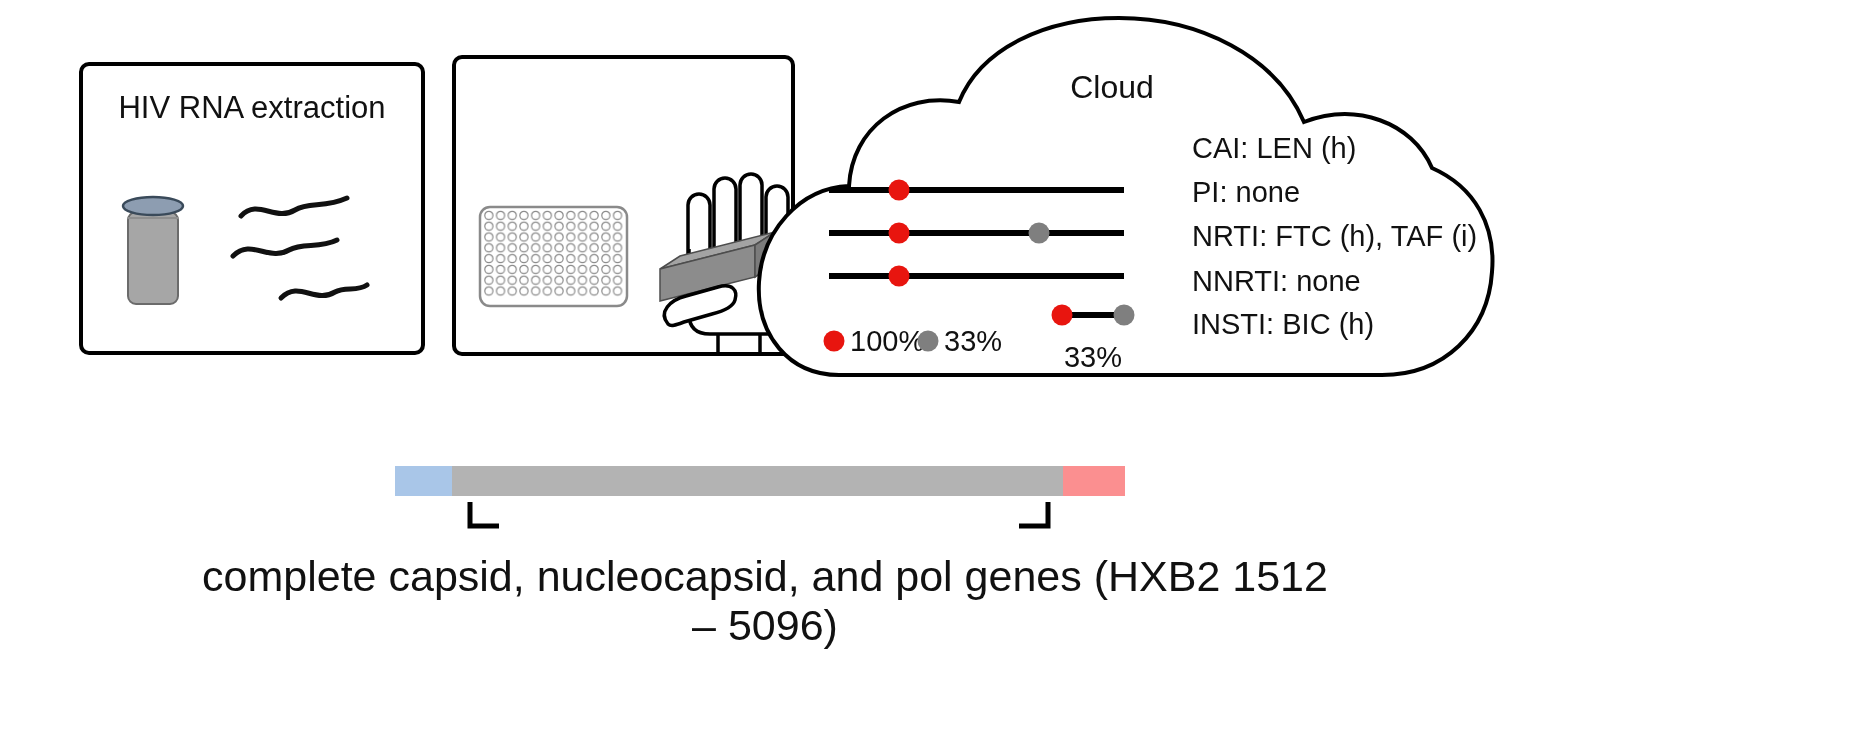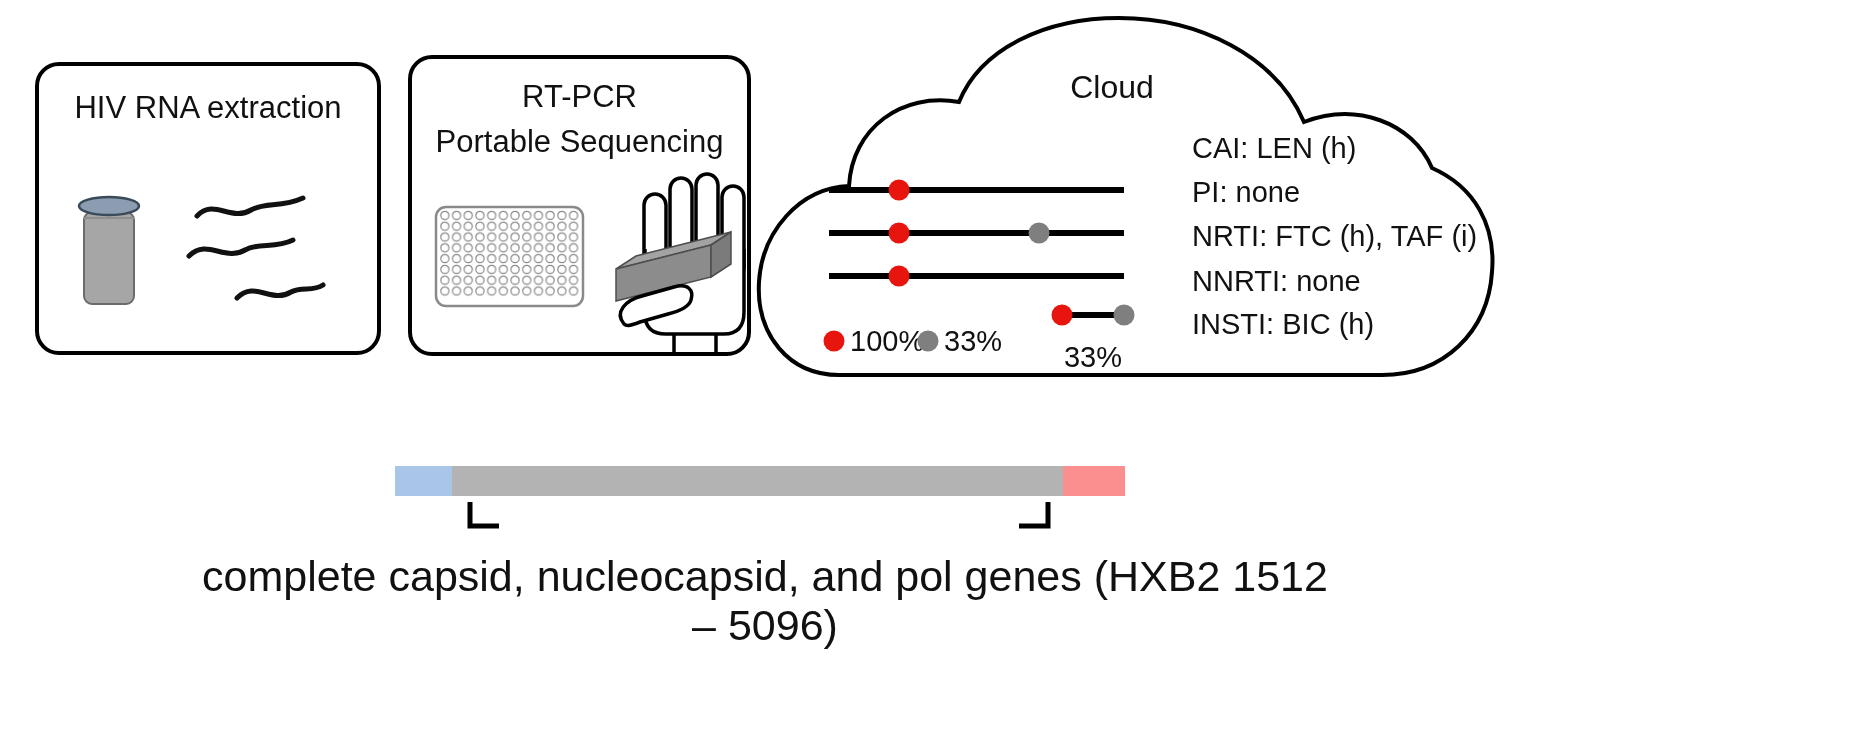--- a/index.html
+++ b/index.html
@@ -2,23 +2,24 @@
 <html><head>
 <meta charset="utf-8">
 <style>
   html,body{margin:0;padding:0;background:#fff;}
   body{font-family:"Liberation Sans", sans-serif;color:#111;}
   #canvas{position:relative;width:1860px;height:744px;background:#fff;overflow:hidden;}
 
   .panel{
     position:absolute;
     border:4px solid #000;
-    border-radius:24px;
+    border-radius:10px;
     background:#fff;
     box-sizing:border-box;
+    margin-left:44px;
   }
   #box-extraction{left:35px;top:62px;width:346px;height:293px;}
   #box-sequencing{left:408px;top:55px;width:343px;height:301px;}
   .panel-title{
     text-align:center;
     font-size:31px;
     line-height:1.45;
     margin-top:20px;
     font-weight:400;
   }
@@ -57,24 +58,20 @@
 
       <g fill="none" stroke="#111" stroke-width="5" stroke-linecap="round">
         <path d="M 158 150 C 175 132, 192 156, 212 144 C 226 136, 242 142, 264 132"></path>
         <path d="M 150 190 C 168 172, 186 196, 206 184 C 220 176, 236 183, 254 174"></path>
         <path d="M 198 232 C 216 214, 232 238, 252 226 C 262 220, 274 226, 284 219"></path>
       </g>
     </svg>
   </div>
 
   <div class="panel" id="box-sequencing">
-    <div class="panel-title">
-      <div>RT-PCR</div>
-      <div>Portable Sequencing</div>
-    </div>
     <svg width="335" height="293" viewBox="0 0 335 293">
       <defs>
         <pattern id="wells" x="27" y="151" width="11.7" height="10.8" patternUnits="userSpaceOnUse">
           <circle cx="5.85" cy="5.4" r="4.1" fill="none" stroke="#8a8a8a" stroke-width="1.2"></circle>
         </pattern>
       </defs>
 
       <g>
         <rect x="24" y="148" width="147" height="99" rx="10" fill="#fff" stroke="#8a8a8a" stroke-width="2.5"></rect>
         <rect x="27" y="151" width="140.4" height="86.4" fill="url(#wells)"></rect>

